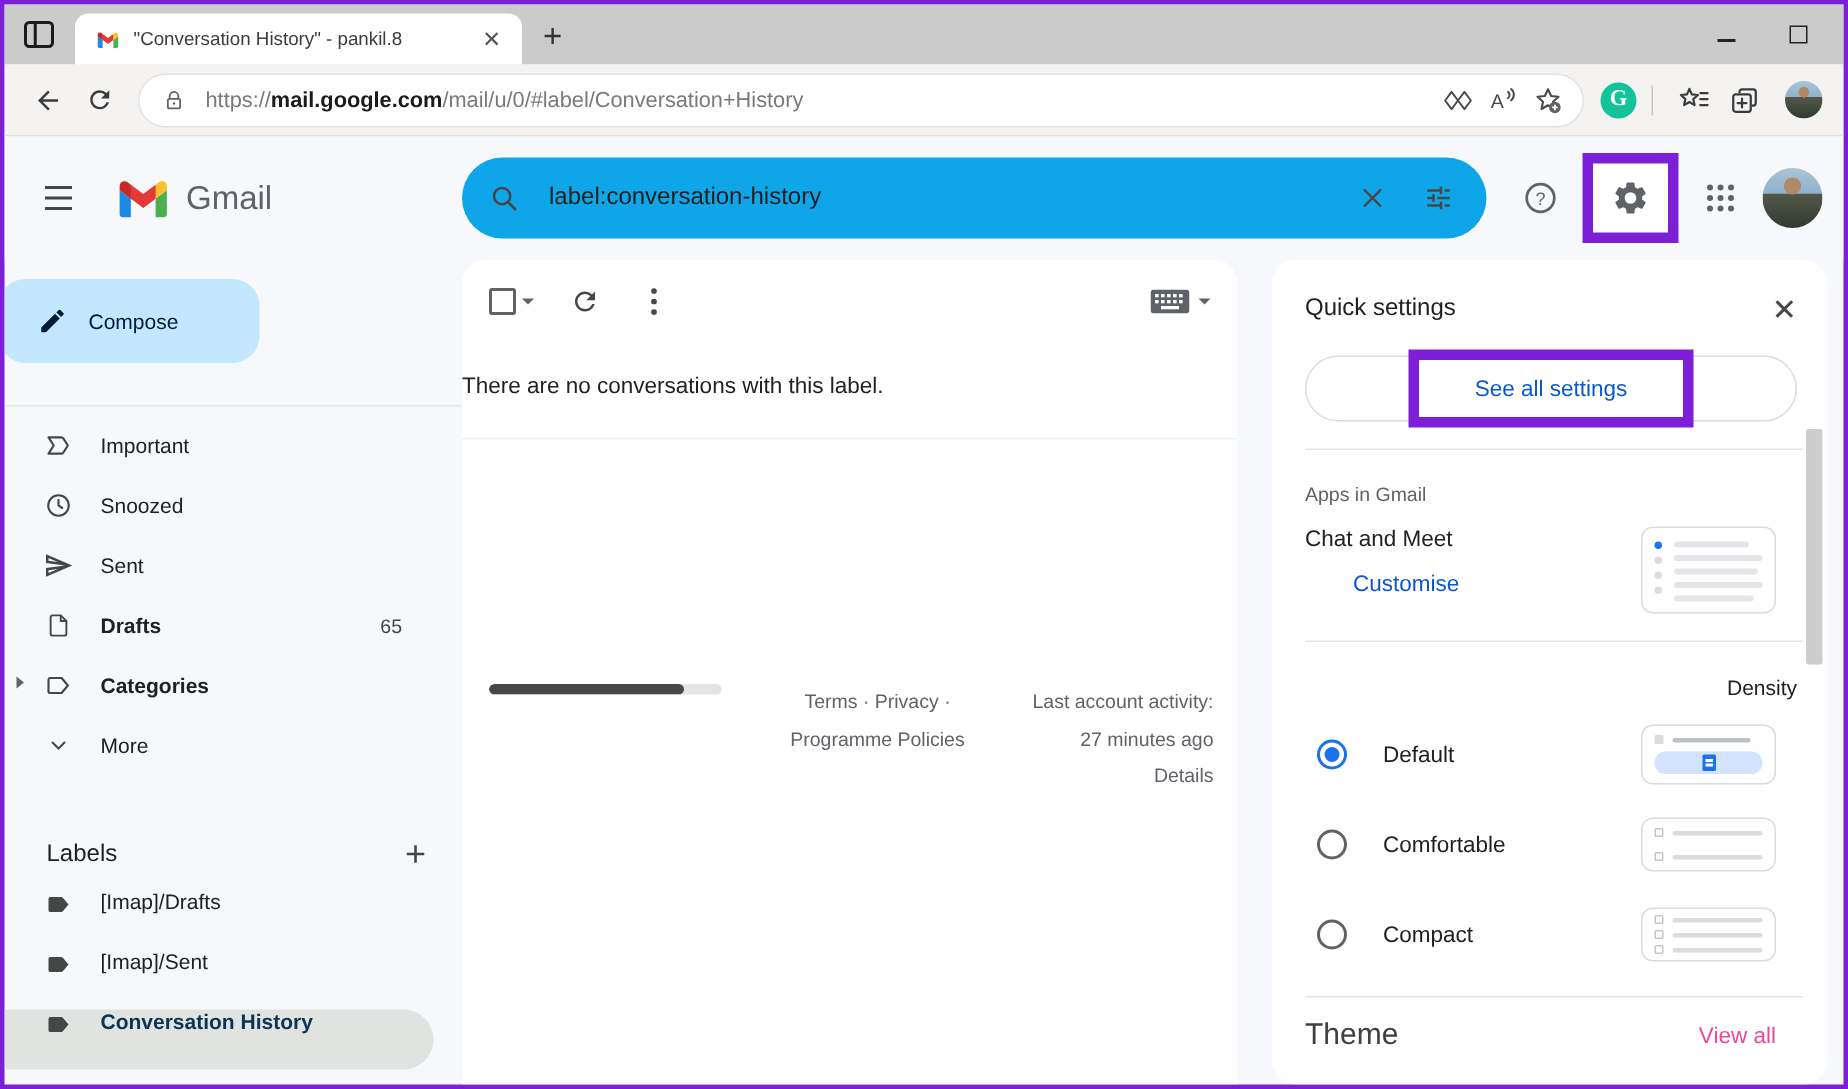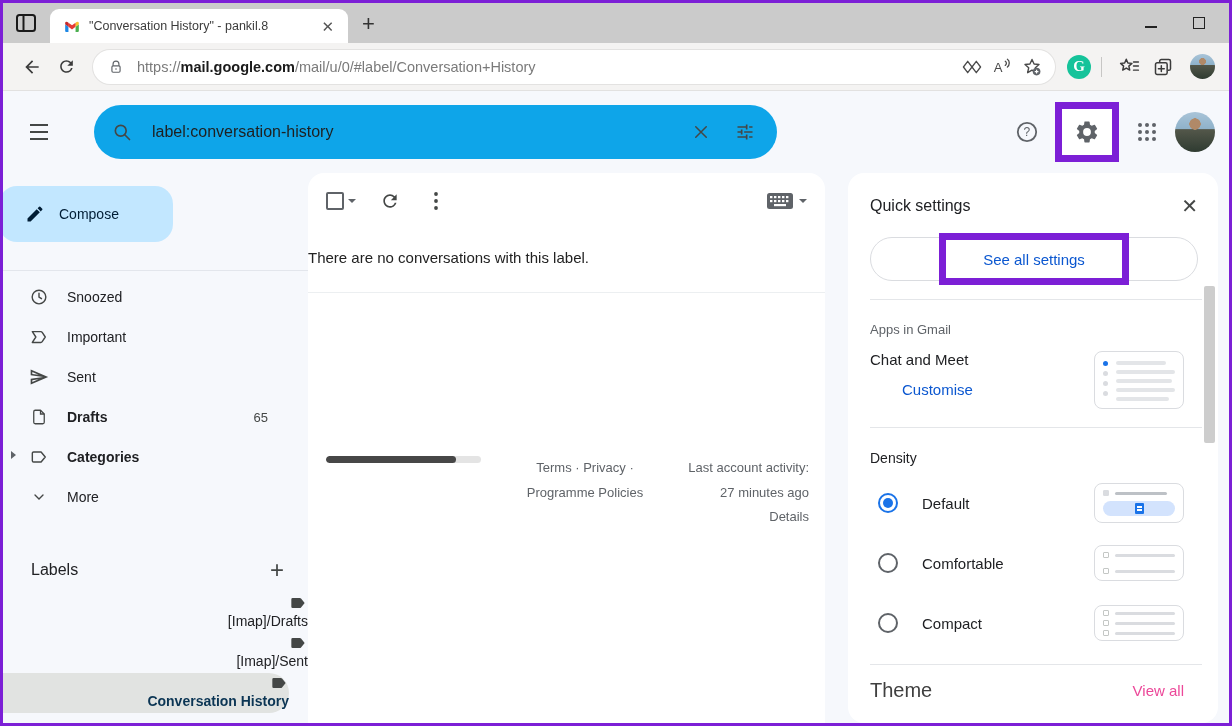--- a/index.html
+++ b/index.html
@@ -58,21 +58,21 @@
   .navlist { margin-top:6px; }
   .nav-item { height:40px; display:flex; align-items:center; padding-left:26px; position:relative; }
   .nav-ic-g { width:20px; height:20px; color:#444746; flex:none; display:flex; align-items:center; justify-content:center; }
   .nav-label { margin-left:18px; font-size:14px; color:#202124; }
   .nav-label.bold { font-weight:700; }
   .nav-count { margin-left:auto; margin-right:40px; font-size:13px; color:#444746; }
   .cat-caret { position:absolute; left:8px; top:14px; width:0; height:0; border-left:5px solid #5f6368; border-top:4px solid transparent; border-bottom:4px solid transparent; }
   .labels-head { margin-top:30px; height:46px; display:flex; align-items:center; padding:0 24px 0 28px; }
   .labels-title { font-size:16px; color:#202124; }
   .labels-add { margin-left:auto; font-size:24px; font-weight:300; color:#444746; line-height:1; }
-  .label-row { height:40px; display:flex; align-items:flex-end; padding-left:26px;flex-direction:column; }
+  .label-row { height:40px; display:flex; align-items:flex-start; padding-left:26px; }
   .label-row.selected { background:#e1e3e1; border-radius:0 20px 20px 0; width:286px; }
   .label-row.selected .nav-label { font-weight:700; color:#0b3554; }
 
   
   .maincard { width:517px; flex:none; background:#fff; border-radius:16px 16px 0 0; position:relative; }
   .mtoolbar { height:56px; display:flex; align-items:center; padding:0 18px; color:#444746; }
   .cbwrap { display:flex; align-items:center; gap:4px; }
   .cbox { width:18px; height:18px; border:2px solid #5f6368; border-radius:2px; }
   .caret { width:0; height:0; border-top:4px solid #5f6368; border-left:4px solid transparent; border-right:4px solid transparent; }
   .mt-ic { width:40px; height:40px; display:flex; align-items:center; justify-content:center; }
@@ -102,21 +102,21 @@
   .apps-left { flex:1; }
   .chatmeet { font-size:15px; color:#202124; }
   .customise { margin-top:13px; font-size:15px; font-weight:500; color:#0b57d0;margin-left:32px; }
   .thumb { width:90px; border:1px solid #dadce0; border-radius:8px; background:#fff; margin-right:14px; }
   .th-apps { height:58px; display:flex; padding:7px 8px; gap:8px; }
   .th-dotcol { display:flex; flex-direction:column; gap:5px; padding-top:2px; }
   .th-dotcol i { width:5px; height:5px; border-radius:50%; background:#dadce0; }
   .th-dotcol i.blue { background:#1a73e8; }
   .th-lines { flex:1; display:flex; flex-direction:column; gap:5px; padding-top:2px; }
   .th-lines i { height:4px; border-radius:2px; background:#e3e5e8; }
-  .density-title { margin-top:22px; font-size:14px; color:#202124; }
+  .density-title { margin-top:22px; font-size:14px; color:#202124;text-align:right; }
   .d-row { margin-top:14px; display:flex; align-items:center; height:46px; }
   .radio { width:20px; height:20px; border-radius:50%; border:2px solid #5f6368; margin-left:8px; flex:none; position:relative; }
   .d-row.selected .radio { border-color:#1a73e8; }
   .d-row.selected .radio::after { content:""; position:absolute; inset:3px; border-radius:50%; background:#1a73e8; }
   .d-label { margin-left:24px; font-size:15px; color:#202124; flex:1; }
   .th-line-row { display:flex; align-items:center; gap:6px; }
   .th-sq { width:6px; height:6px; border:1px solid #c4c7c5; border-radius:1px; flex:none; }
   .th-bar { flex:1; height:3px; border-radius:2px; background:#dadce0; }
   .th-default { height:40px; padding:6px 8px; display:flex; flex-direction:column; gap:5px; }
   .th-default .th-sq { background:#dadce0; border-color:#dadce0; }
@@ -217,20 +217,30 @@
     </div>
     <div class="avatar av24"></div>
   </div>
 
   <div class="gheader">
     <div class="burger">
         <span></span>
         <span></span>
         <span></span>
       </div>
+    <div class="glogo">
+      <svg width="37" height="30" viewBox="0 0 48 40">
+          <path fill="#4caf50" d="M45 13l-10 7.5V37h7a3 3 0 0 0 3-3V13z"></path>
+          <path fill="#1e88e5" d="M3 13l10 7.5V37H6a3 3 0 0 1-3-3V13z"></path>
+          <path fill="#e53935" d="M35 8.2L24 16.45 13 8.2 12 14l1 6.7 11 8.25L35 20.7l1-6.7-1-5.8z"></path>
+          <path fill="#c62828" d="M3 9.3v3.9l10 7.5V8.2L9.88 5.86A4.3 4.3 0 0 0 7.3 5 4.3 4.3 0 0 0 3 9.3z"></path>
+          <path fill="#fbc02d" d="M45 9.3v3.9l-10 7.5V8.2l3.12-2.34A4.3 4.3 0 0 1 40.7 5 4.3 4.3 0 0 1 45 9.3z"></path>
+        </svg>
+      <span class="glogo-text">Gmail</span>
+    </div>
     <div class="gsearch">
       <svg width="20" height="20" viewBox="0 0 24 24">
           <circle cx="10.5" cy="10.5" r="6.5" fill="none" stroke="#444746" stroke-width="2"></circle>
           <path stroke="#444746" stroke-width="2" d="M15.3 15.3L21 21" stroke-linecap="round"></path>
         </svg>
       <span class="gsearch-q">label:conversation-history</span>
       <div class="gs-ic">
         <svg width="18" height="18" viewBox="0 0 24 24">
             <path stroke="#444746" stroke-width="2" d="M5 5l14 14M19 5L5 19" stroke-linecap="round"></path>
           </svg>
@@ -274,36 +284,36 @@
 
     <div class="side">
       <div class="compose">
         <svg width="20" height="20" viewBox="0 0 24 24">
             <path fill="#001d35" d="M3 17.25V21h3.75L17.8 9.94l-3.75-3.75L3 17.25zM20.7 7.04a1 1 0 0 0 0-1.41l-2.34-2.34a1 1 0 0 0-1.41 0l-1.83 1.83 3.75 3.75 1.83-1.83z"></path>
           </svg>
         <span class="compose-label">Compose</span>
       </div>
       <div class="side-div"></div>
       <div class="navlist">
+        <div class="nav-item">
+          <span class="nav-ic-g">
+              <svg width="20" height="20" viewBox="0 0 24 24">
+                <path fill="none" stroke="#444746" stroke-width="1.7" stroke-linejoin="round" d="M4 5.5h10.2a2 2 0 0 1 1.64.86L19.5 12l-3.66 5.64a2 2 0 0 1-1.64.86H4l4.2-6.5z"></path>
+              </svg>
+            </span>
+          <span class="nav-label">Important</span>
+        </div>
         <div class="nav-item">
           <span class="nav-ic-g">
               <svg width="20" height="20" viewBox="0 0 24 24">
                 <circle cx="12" cy="12" r="8.2" fill="none" stroke="#444746" stroke-width="1.7"></circle>
                 <path stroke="#444746" stroke-width="1.7" d="M12 7.5V12l3 2" fill="none" stroke-linecap="round"></path>
               </svg>
             </span>
           <span class="nav-label">Snoozed</span>
-        </div>
-        <div class="nav-item">
-          <span class="nav-ic-g">
-              <svg width="20" height="20" viewBox="0 0 24 24">
-                <path fill="none" stroke="#444746" stroke-width="1.7" stroke-linejoin="round" d="M4 5.5h10.2a2 2 0 0 1 1.64.86L19.5 12l-3.66 5.64a2 2 0 0 1-1.64.86H4l4.2-6.5z"></path>
-              </svg>
-            </span>
-          <span class="nav-label">Important</span>
         </div>
         <div class="nav-item">
           <span class="nav-ic-g">
               <svg width="20" height="20" viewBox="0 0 24 24">
                 <path fill="#444746" d="M4.01 6.03l7.51 3.22-7.52-1 .01-2.22m7.5 8.72L4 17.97v-2.22l7.51-1M2.01 3L2 10l15 2-15 2 .01 7L23 12 2.01 3z"></path>
               </svg>
             </span>
           <span class="nav-label">Sent</span>
         </div>
         <div class="nav-item">

